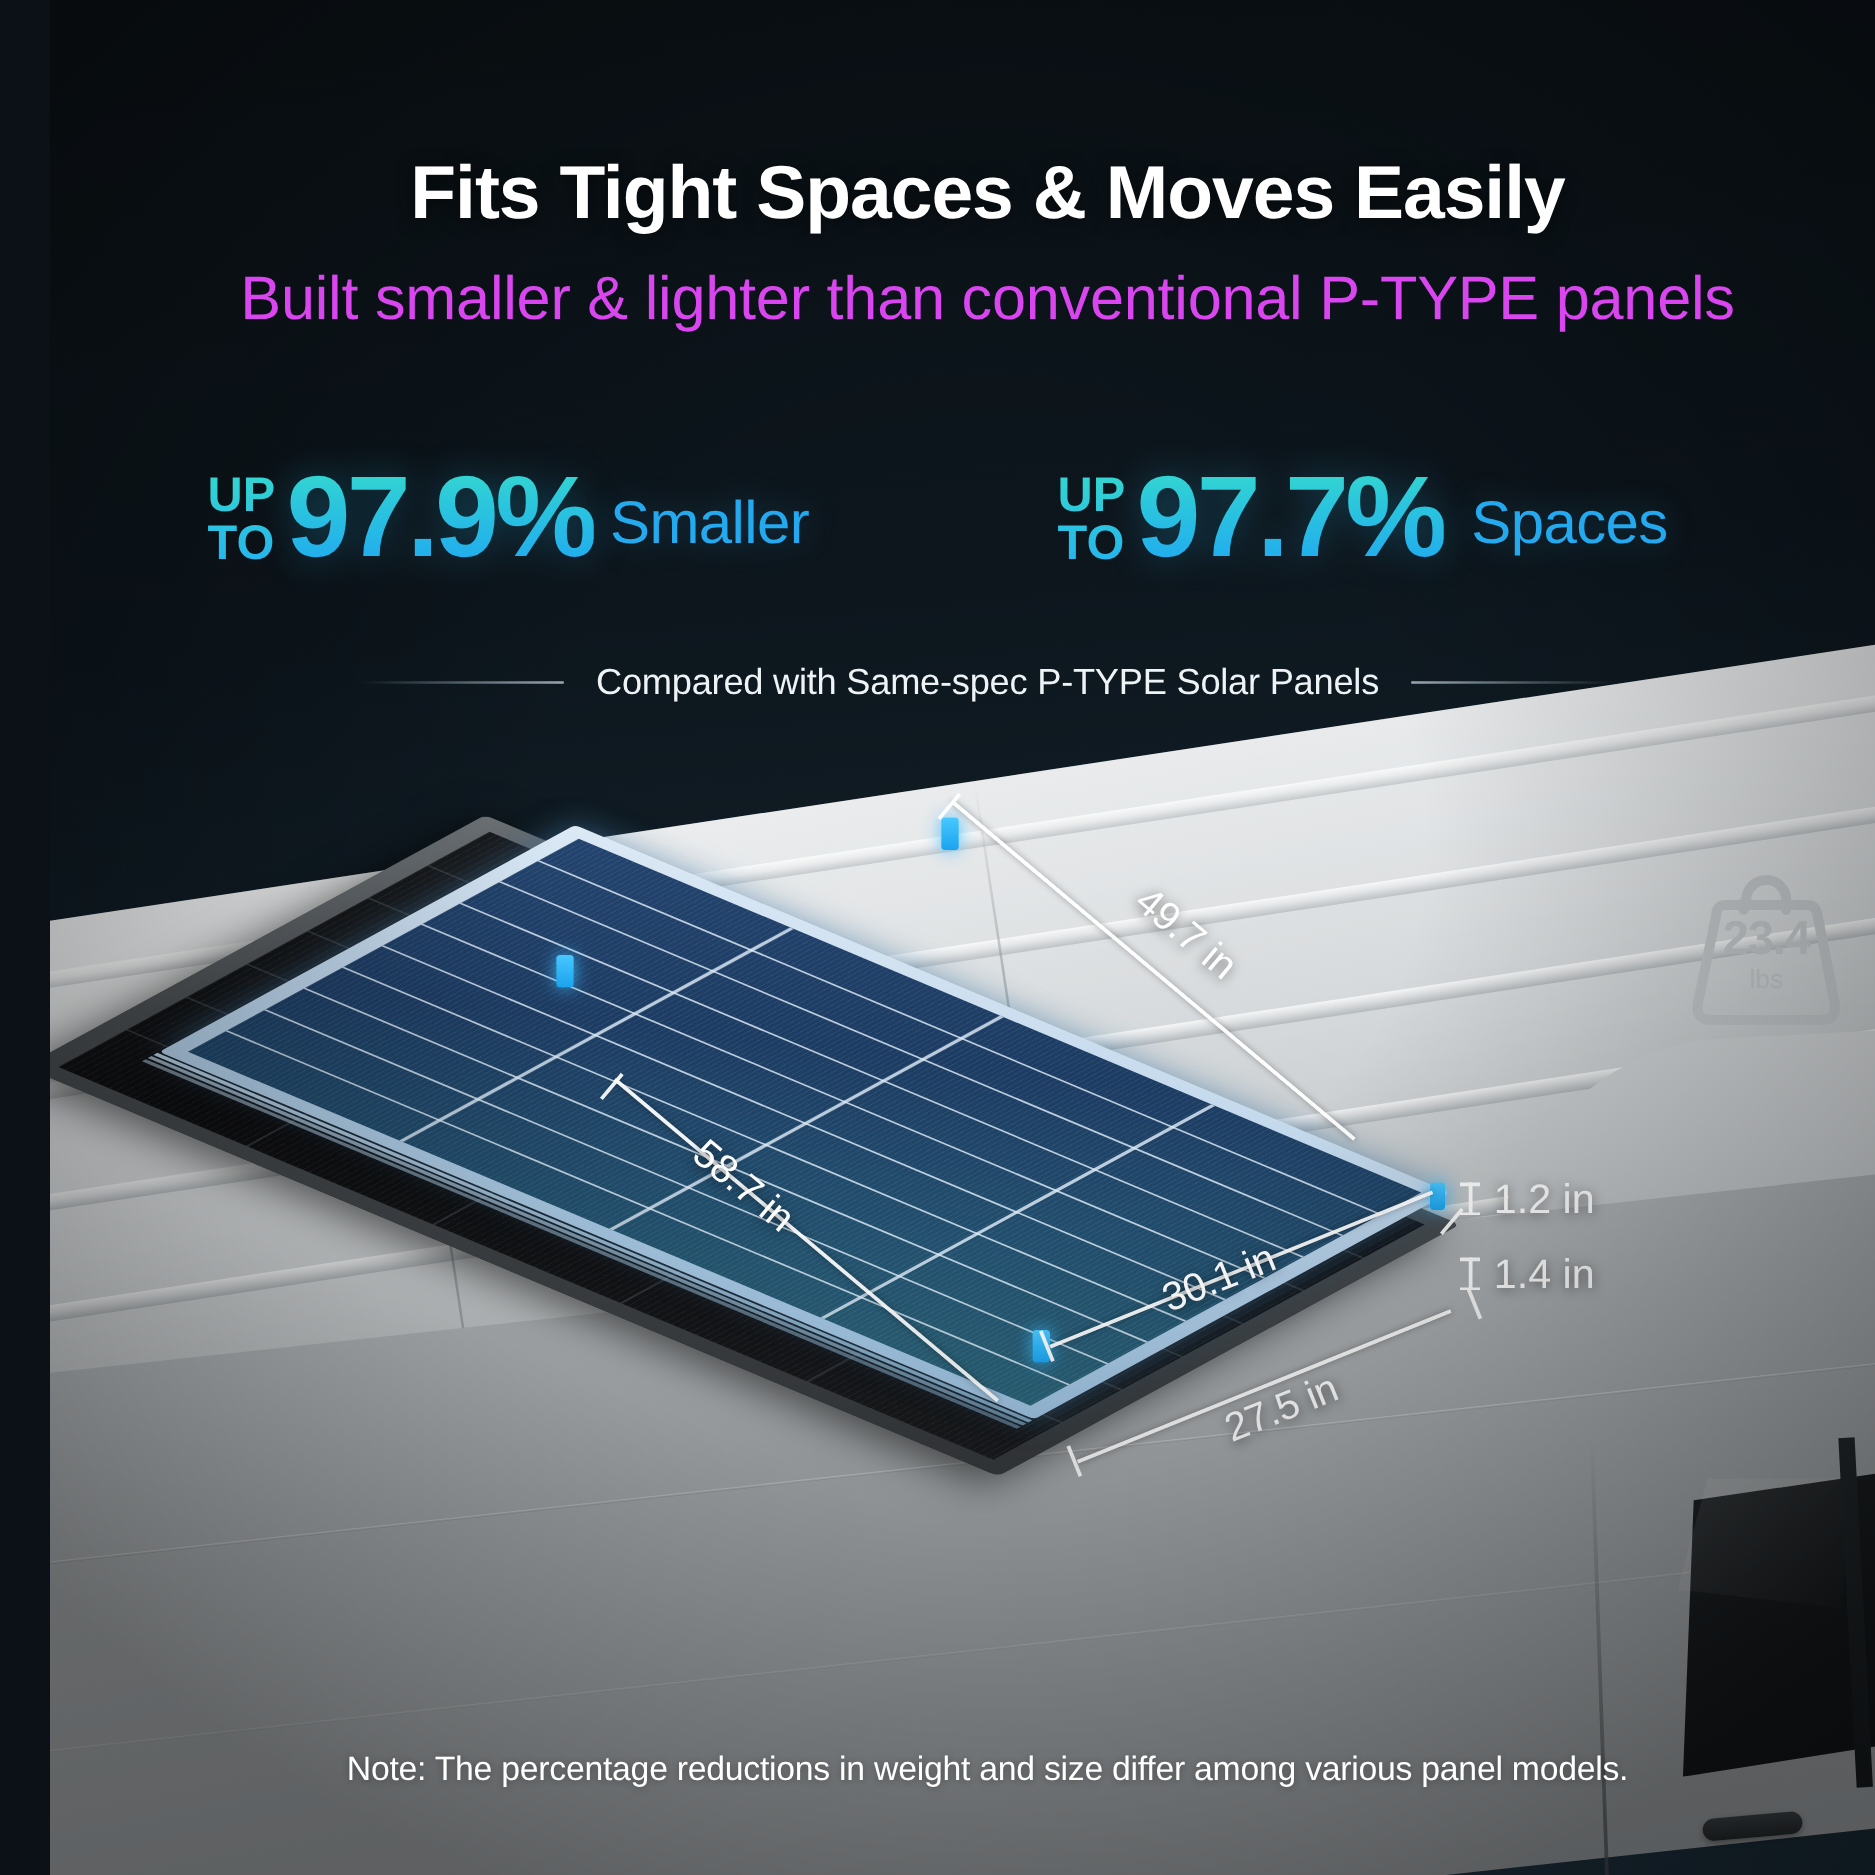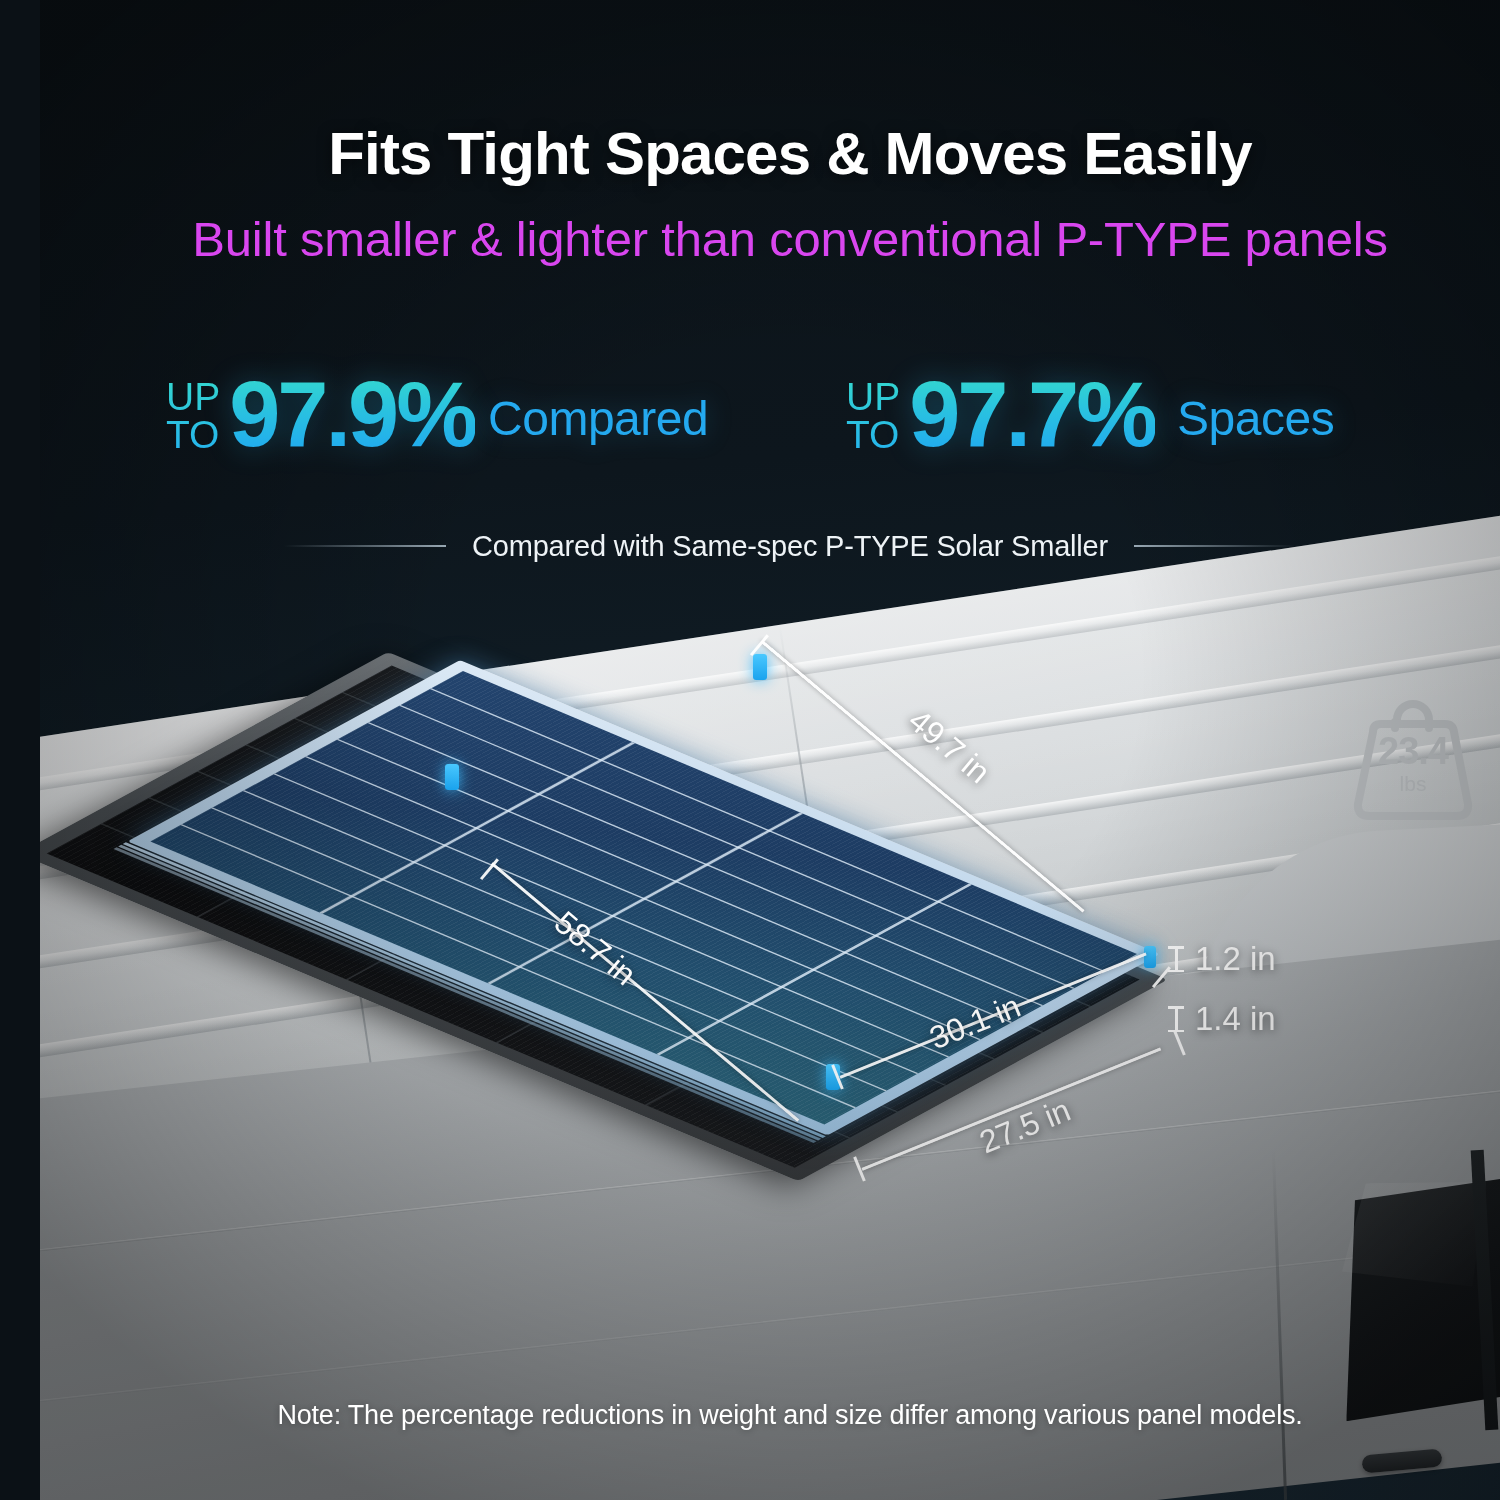--- a/index.html
+++ b/index.html
@@ -41,21 +41,21 @@
   
   .stats{
     position:absolute; top:368px; left:0; width:1500px; height:120px;
   }
   .stat{ position:absolute; display:flex; align-items:center; }
   .stat-left { left:126px; top:0; }
   .stat-right{ left:806px; top:0; }
 
   .upto{
     display:flex; flex-direction:column;
-    font-size:39px; font-weight:400; line-height:0.98;
+    font-size:39px; font-weight:700; line-height:0.98;
     letter-spacing:0px;
     background:linear-gradient(180deg,#35d8cd 0%,#25b3ee 100%);
     -webkit-background-clip:text; background-clip:text;
     -webkit-text-fill-color:transparent; color:transparent;
     margin-right:9px; padding-top:4px;
   }
   .bignum{
     font-size:92px; font-weight:bold; line-height:1;
     letter-spacing:-3px;
     background:linear-gradient(180deg,#36dccb 0%,#2bc6dd 38%,#1fa6f2 100%);
@@ -424,34 +424,34 @@
   </div>
 
   <div class="stats">
 
     <div class="stat stat-left">
       <div class="upto">
         <span>UP</span>
         <span>TO</span>
       </div>
       <div class="bignum">97.9%</div>
-      <div class="statword">Compared</div>
+      <div class="statword">Smaller</div>
     </div>
 
     <div class="stat stat-right">
       <div class="upto">
         <span>UP</span>
         <span>TO</span>
       </div>
       <div class="bignum">97.7%</div>
       <div class="statword sp2">Spaces</div>
     </div>
   </div>
 
   <div class="compare">
     <div class="rule l"></div>
-    <div class="compare-text">Compared with Same-spec P-TYPE Solar Smaller</div>
+    <div class="compare-text">Compared with Same-spec P-TYPE Solar Panels</div>
     <div class="rule r"></div>
   </div>
 
   <div class="note">Note: The percentage reductions in weight and size differ among various panel models.</div>
 
 </div>
 
 </body></html>

